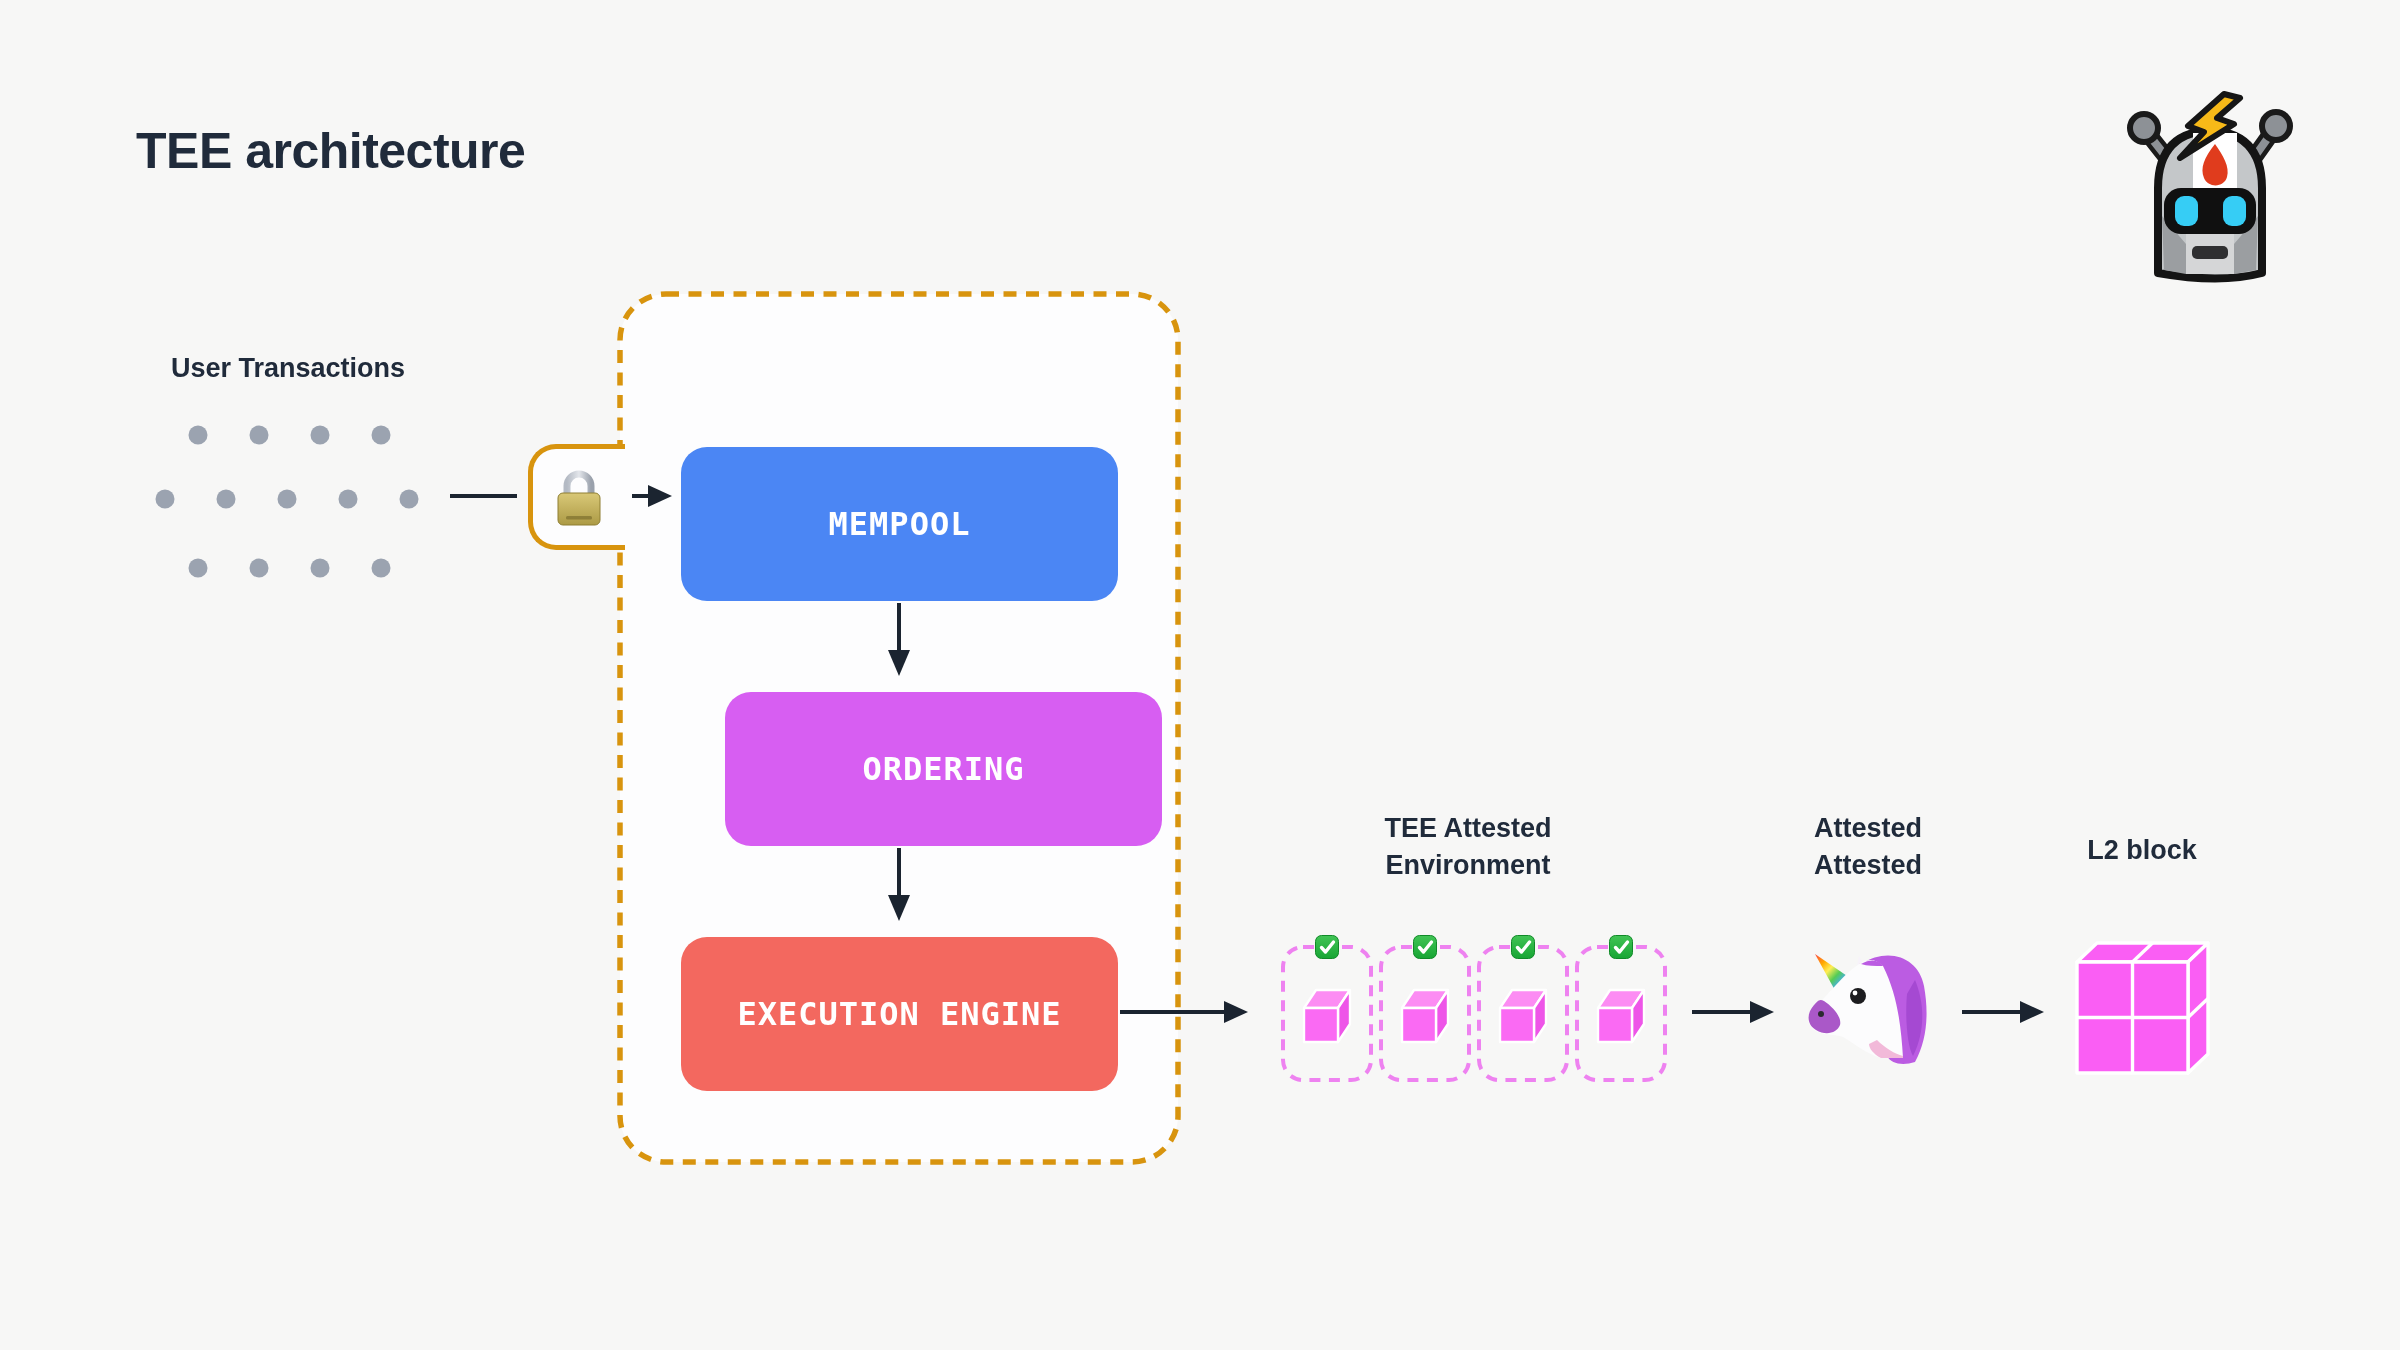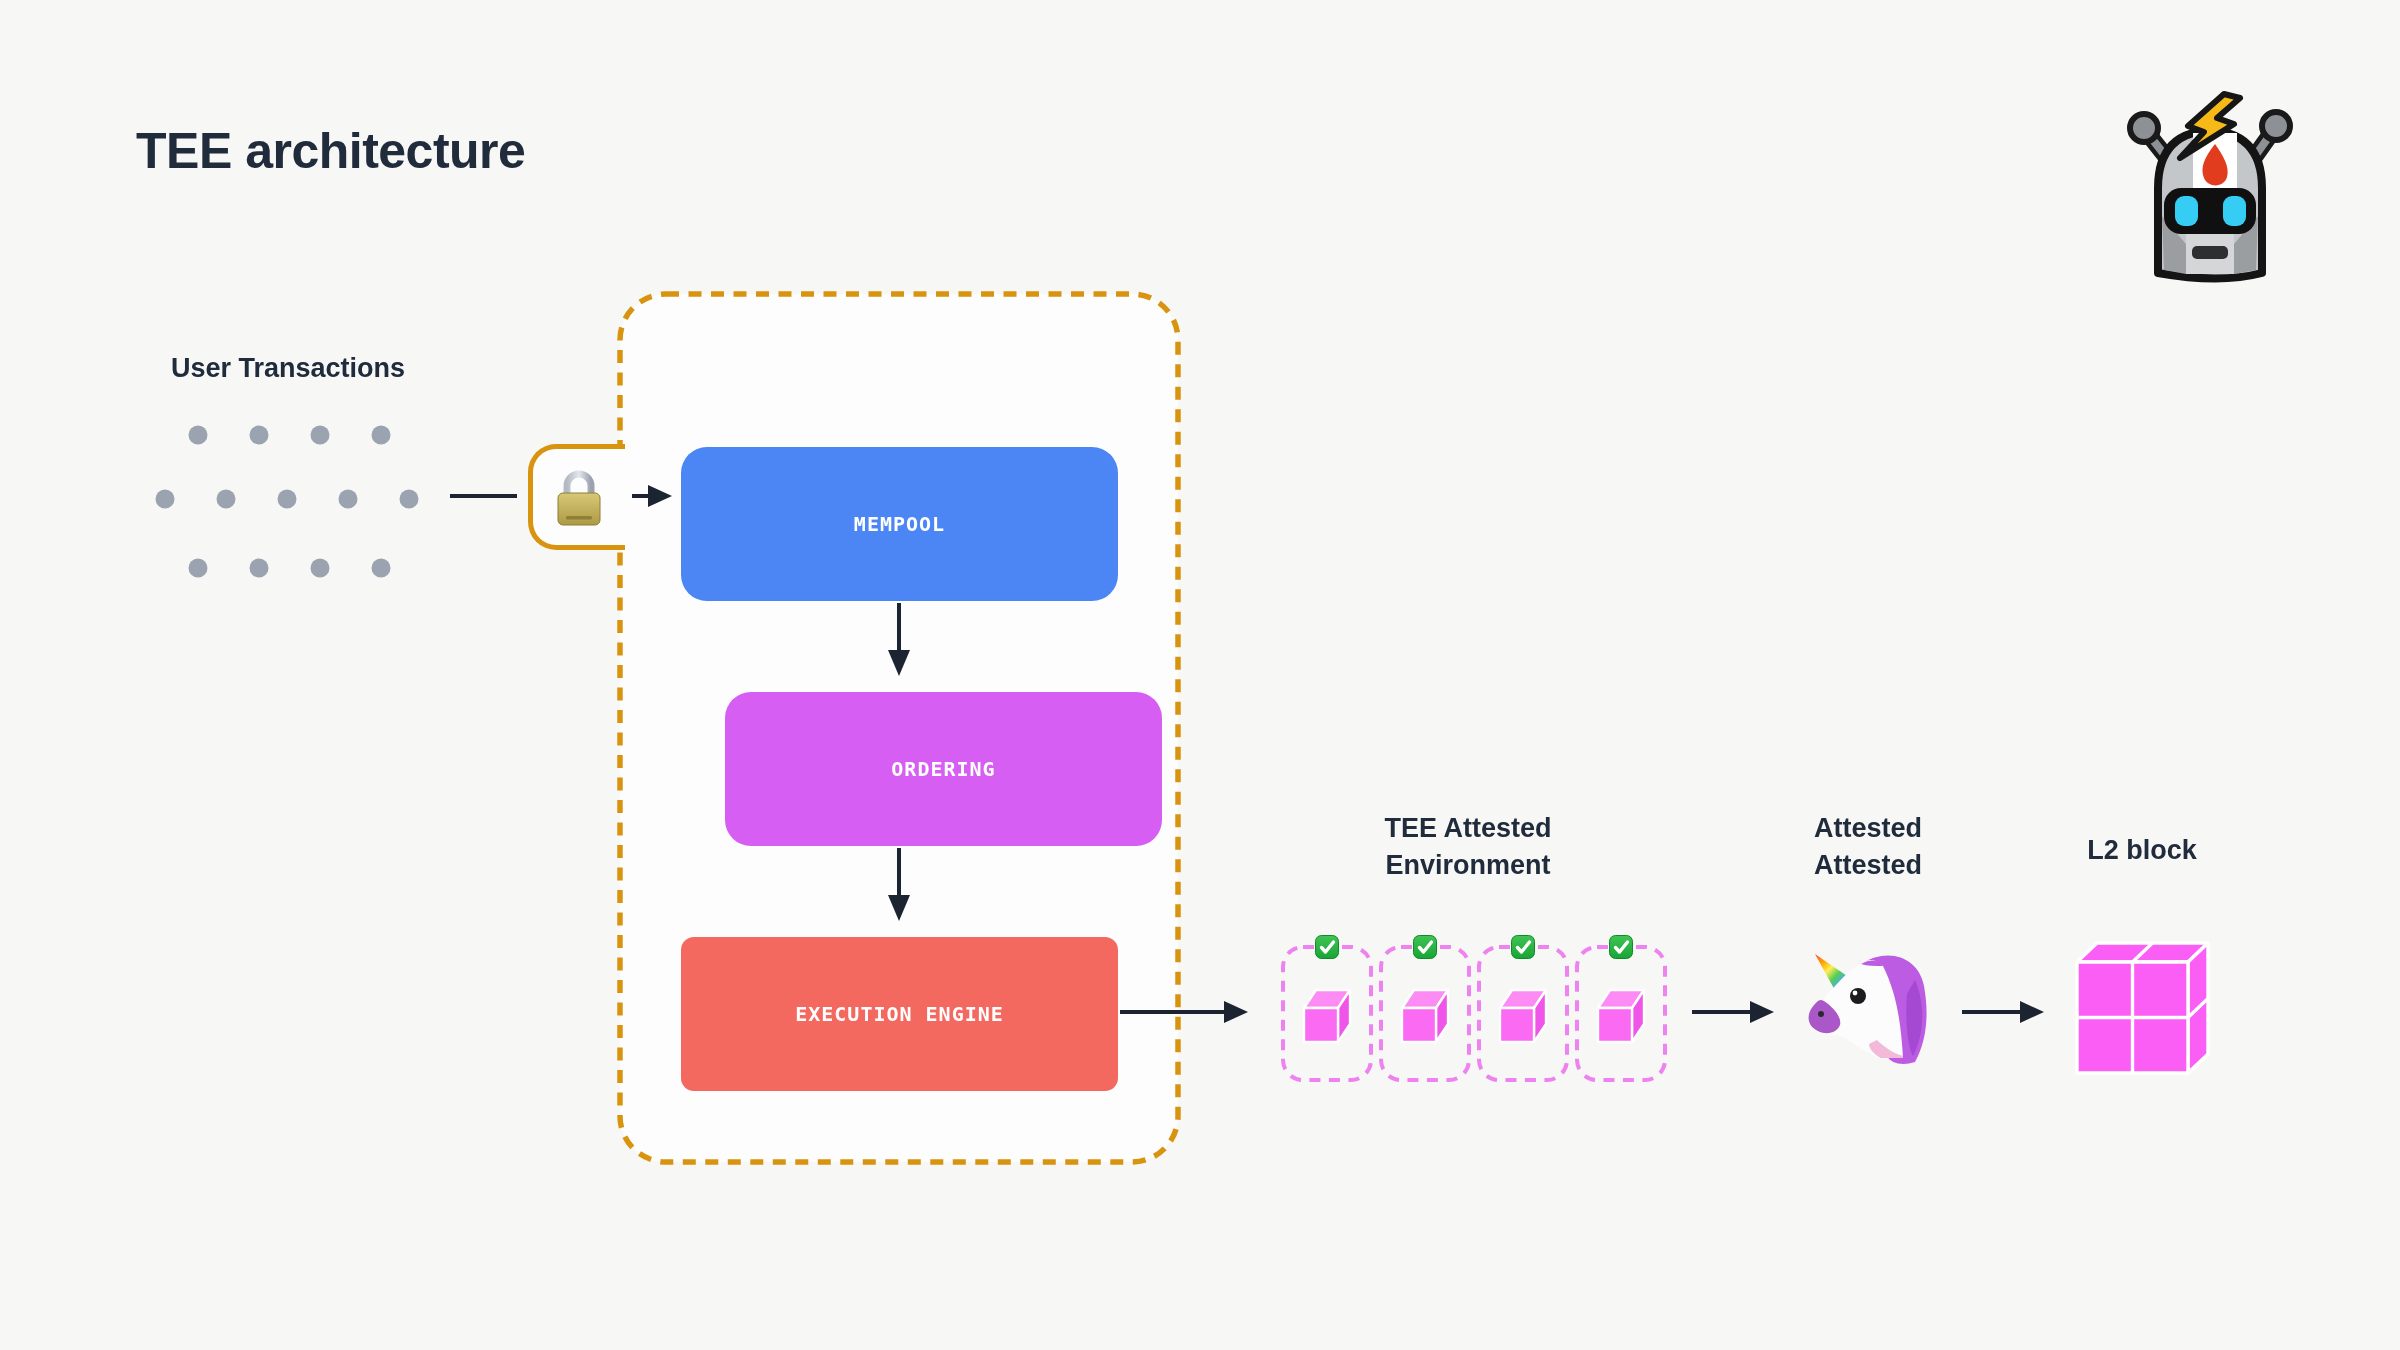--- a/index.html
+++ b/index.html
@@ -4,24 +4,24 @@
 <style>
   html,body{margin:0;padding:0;background:#f7f7f6;}
   .canvas{position:relative;width:2400px;height:1350px;background:var(--bg,#f7f7f6);
           font-family:"Liberation Sans",sans-serif;overflow:hidden;}
   .abs{position:absolute;}
   .page-title{left:112px;top:122px;font-size:50px;font-weight:bold;color:var(--navy,#202b3b);letter-spacing:-0.5px;margin-left:24px;}
   .node-label{font-size:27px;font-weight:bold;color:var(--navy,#202b3b);text-align:center;line-height:37px;}
   .ut-label{left:148px;top:350px;width:280px;}
   .tee-label{left:620px;top:351px;width:558px;text-align:center;font-size:33px;font-weight:bold;color:var(--amber-text,#a8700f);}
   .flow-box{left:681px;width:437px;height:154px;border-radius:26px;display:flex;align-items:center;justify-content:center;
-            color:#fff;font-family:"DejaVu Sans Mono",monospace;font-weight:bold;font-size:20px;letter-spacing:1px;}
+            color:#fff;font-family:"DejaVu Sans Mono",monospace;font-weight:bold;font-size:32px;letter-spacing:1px;}
   .box-mempool{top:447px;background:var(--blue,#4b86f4);}
   .box-ordering{top:692px;background:var(--magenta,#d75ef2);margin-left:44px;}
-  .box-execution{top:937px;background:var(--coral,#f3685f);border-radius:13px;}
+  .box-execution{top:937px;background:var(--coral,#f3685f);}
   .fb-label{left:1318px;top:810px;width:300px;text-align:center;}
   .uv-label{left:1718px;top:810px;width:300px;}
   .l2-label{left:1992px;top:832px;width:300px;}
   .lock-box{left:528px;top:444px;width:97px;height:106px;background:var(--panel,#fdfdfe);
             border:5px solid var(--amber,#d8940e);border-right:none;border-radius:28px 0 0 28px;box-sizing:border-box;
             display:flex;align-items:center;justify-content:center;}
   svg{display:block;}
   .diagram{left:0;top:0;}
   .tee-rect{fill:var(--panel,#fdfdfe);stroke:var(--amber,#d8940e);stroke-width:5.5;}
   .dot{fill:var(--dot,#9ba3b0);}

